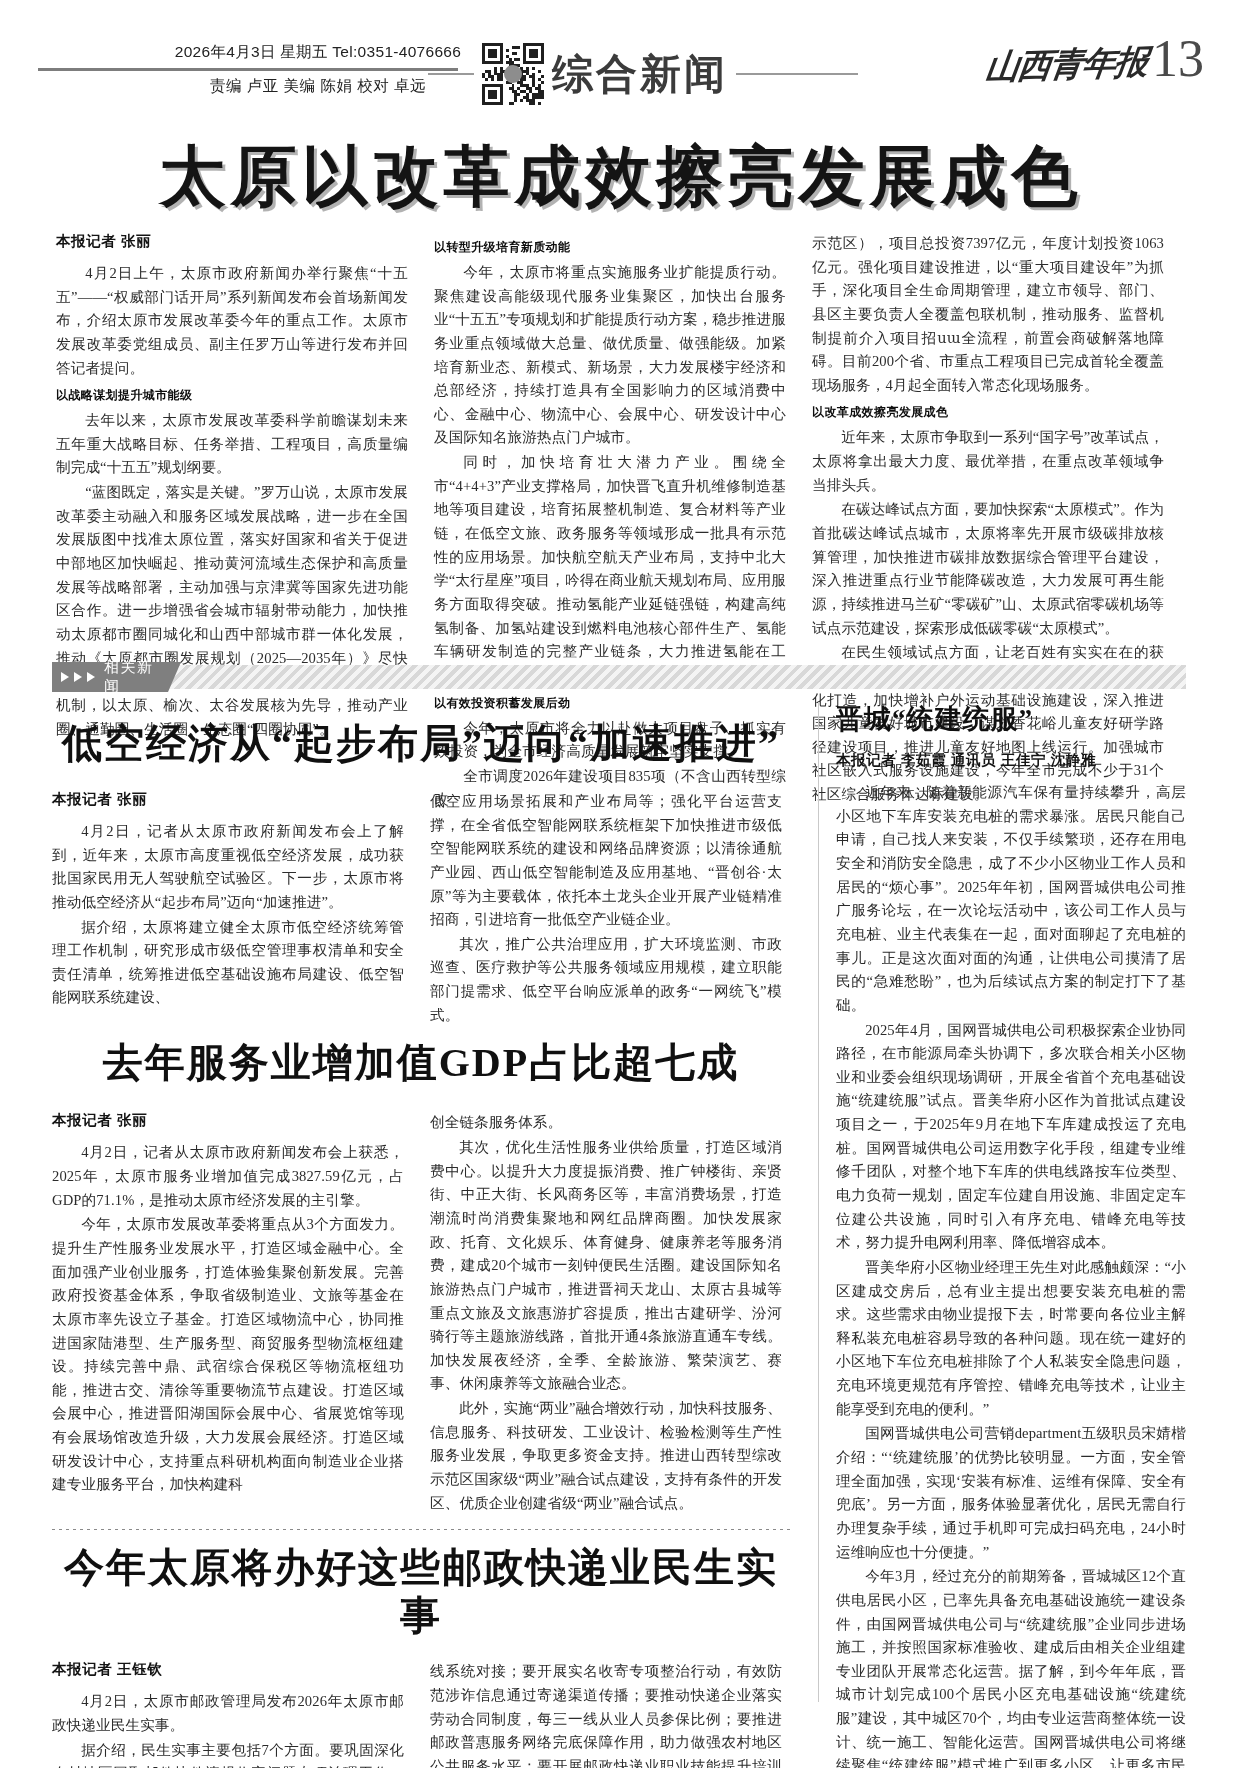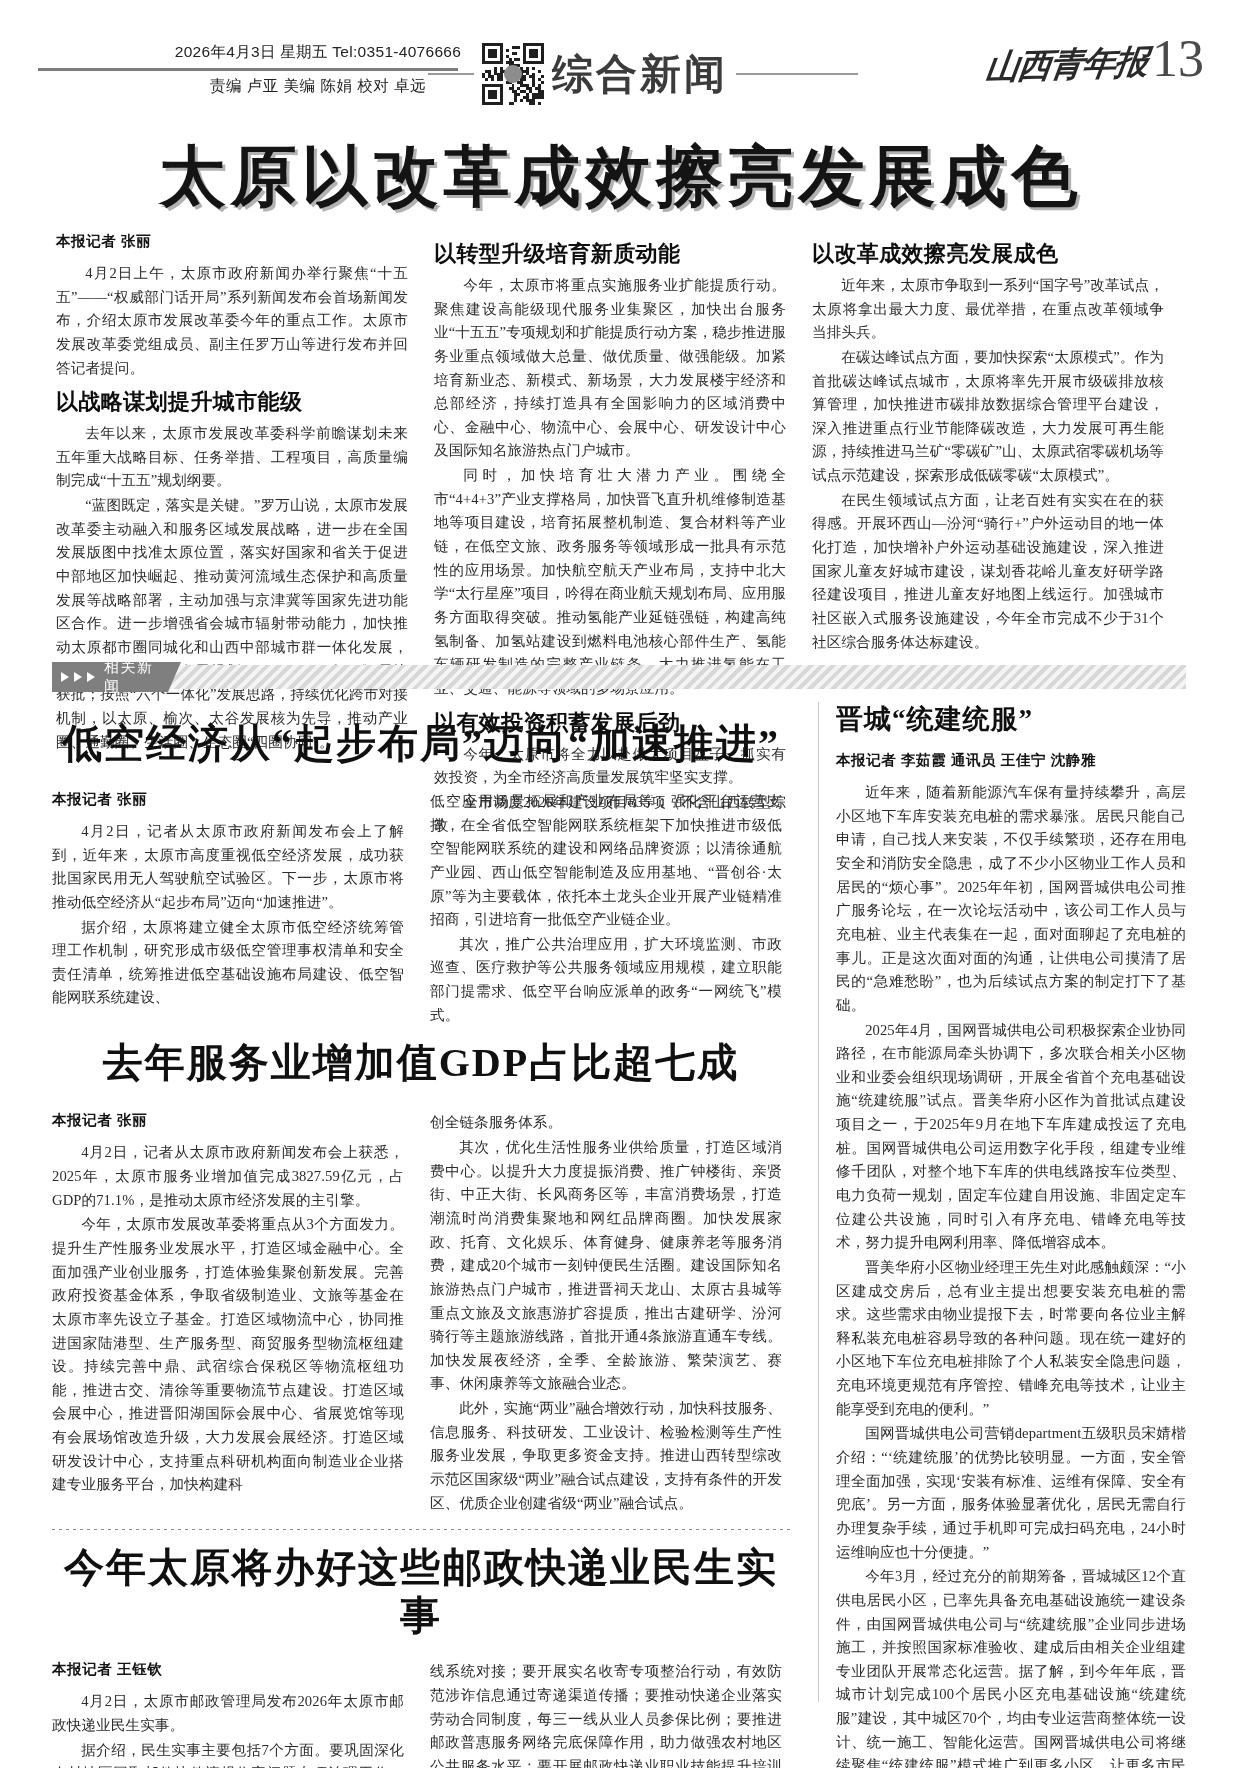--- a/index.html
+++ b/index.html
@@ -71,21 +71,21 @@
   }
 
   
   .byline{
     font-family:"Liberation Sans","DejaVu Sans",sans-serif;
     font-size:14.5px; font-weight:700; color:#141414; letter-spacing:.6px;
     margin:0 0 11px 0;
   }
   .subhead{
     font-family:"Liberation Sans","DejaVu Sans",sans-serif;
-    font-size:22px; font-weight:700; color:#0e0e0e; letter-spacing:.4px;
+    font-size:12px; font-weight:700; color:#0e0e0e; letter-spacing:.4px;
     margin:7px 0 5px 0;
   }
   p.body{
     margin:0; text-indent:2em;
     font-size:14.6px; line-height:1.62; color:#2b2b2b;
     text-align:justify; text-justify:inter-ideograph;
     letter-spacing:.1px;
     font-family:"Liberation Serif","DejaVu Serif",serif;
   }
   p.body + p.body{ margin-top:1px; }
@@ -335,20 +335,21 @@
     <div class="col">
       <div class="subhead">以转型升级培育新质动能</div>
       <p class="body">今年，太原市将重点实施服务业扩能提质行动。聚焦建设高能级现代服务业集聚区，加快出台服务业“十五五”专项规划和扩能提质行动方案，稳步推进服务业重点领域做大总量、做优质量、做强能级。加紧培育新业态、新模式、新场景，大力发展楼宇经济和总部经济，持续打造具有全国影响力的区域消费中心、金融中心、物流中心、会展中心、研发设计中心及国际知名旅游热点门户城市。</p>
       <p class="body">同时，加快培育壮大潜力产业。围绕全市“4+4+3”产业支撑格局，加快晋飞直升机维修制造基地等项目建设，培育拓展整机制造、复合材料等产业链，在低空文旅、政务服务等领域形成一批具有示范性的应用场景。加快航空航天产业布局，支持中北大学“太行星座”项目，吟得在商业航天规划布局、应用服务方面取得突破。推动氢能产业延链强链，构建高纯氢制备、加氢站建设到燃料电池核心部件生产、氢能车辆研发制造的完整产业链条，大力推进氢能在工业、交通、能源等领域的多场景应用。</p>
       <div class="subhead">以有效投资积蓄发展后劲</div>
       <p class="body">今年，太原市将全力以赴做大项目盘子、抓实有效投资，为全市经济高质量发展筑牢坚实支撑。</p>
       <p class="body">全市调度2026年建设项目835项（不含山西转型综改</p>
     </div>
 
     <div class="col">
+      <p class="body" style="text-indent:0">示范区），项目总投资7397亿元，年度计划投资1063亿元。强化项目建设推进，以“重大项目建设年”为抓手，深化项目全生命周期管理，建立市领导、部门、县区主要负责人全覆盖包联机制，推动服务、监督机制提前介入项目招սա全流程，前置会商破解落地障碍。目前200个省、市重点工程项目已完成首轮全覆盖现场服务，4月起全面转入常态化现场服务。</p>
       <div class="subhead">以改革成效擦亮发展成色</div>
       <p class="body">近年来，太原市争取到一系列“国字号”改革试点，太原将拿出最大力度、最优举措，在重点改革领域争当排头兵。</p>
       <p class="body">在碳达峰试点方面，要加快探索“太原模式”。作为首批碳达峰试点城市，太原将率先开展市级碳排放核算管理，加快推进市碳排放数据综合管理平台建设，深入推进重点行业节能降碳改造，大力发展可再生能源，持续推进马兰矿“零碳矿”山、太原武宿零碳机场等试点示范建设，探索形成低碳零碳“太原模式”。</p>
       <p class="body">在民生领域试点方面，让老百姓有实实在在的获得感。开展环西山—汾河“骑行+”户外运动目的地一体化打造，加快增补户外运动基础设施建设，深入推进国家儿童友好城市建设，谋划香花峪儿童友好研学路径建设项目，推进儿童友好地图上线运行。加强城市社区嵌入式服务设施建设，今年全市完成不少于31个社区综合服务体达标建设。</p>
     </div>
   </div>
 
   <div class="rel-banner">
     <div class="rel-hatch"></div>
     <div class="rel-tab">

